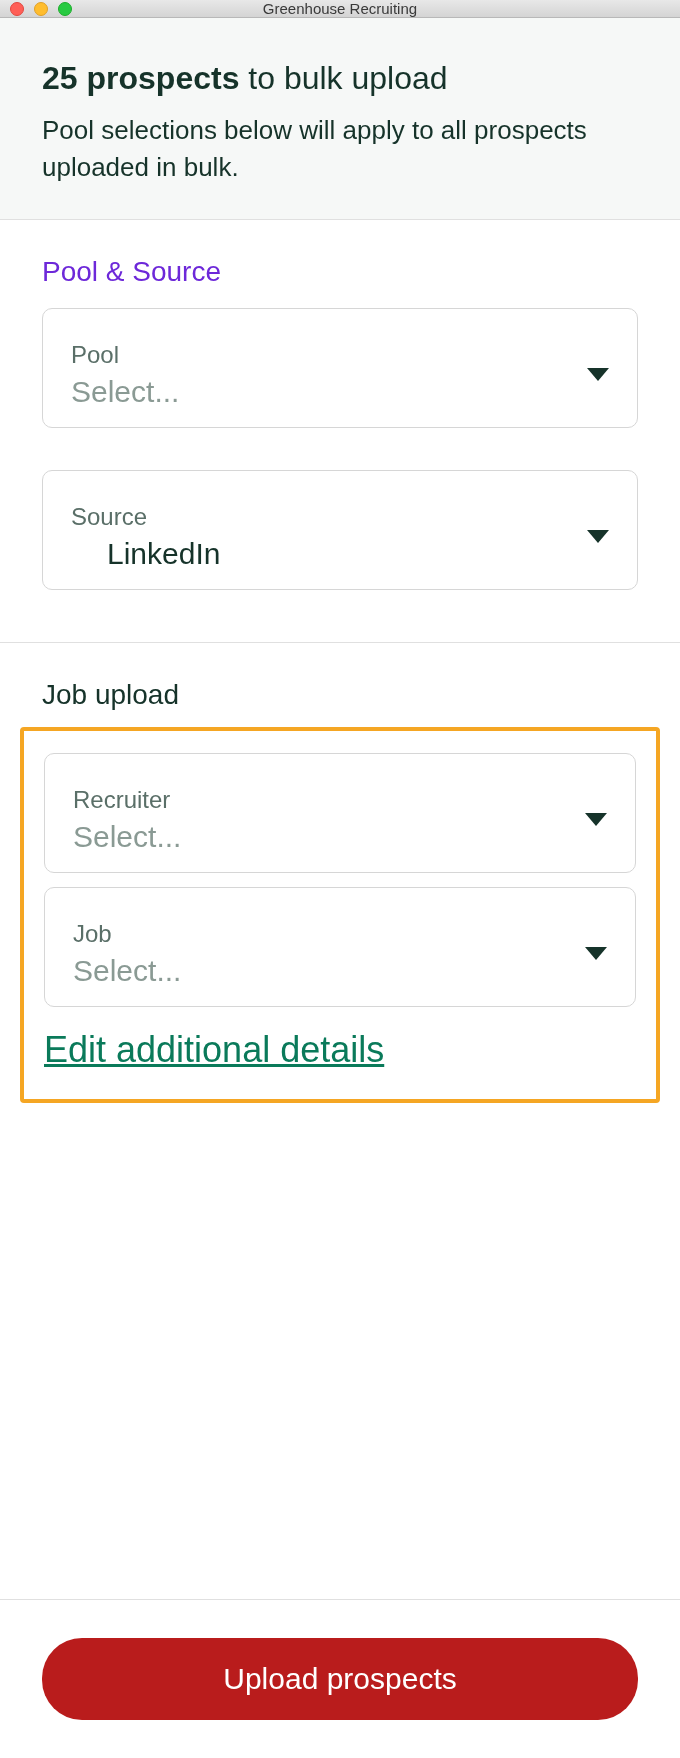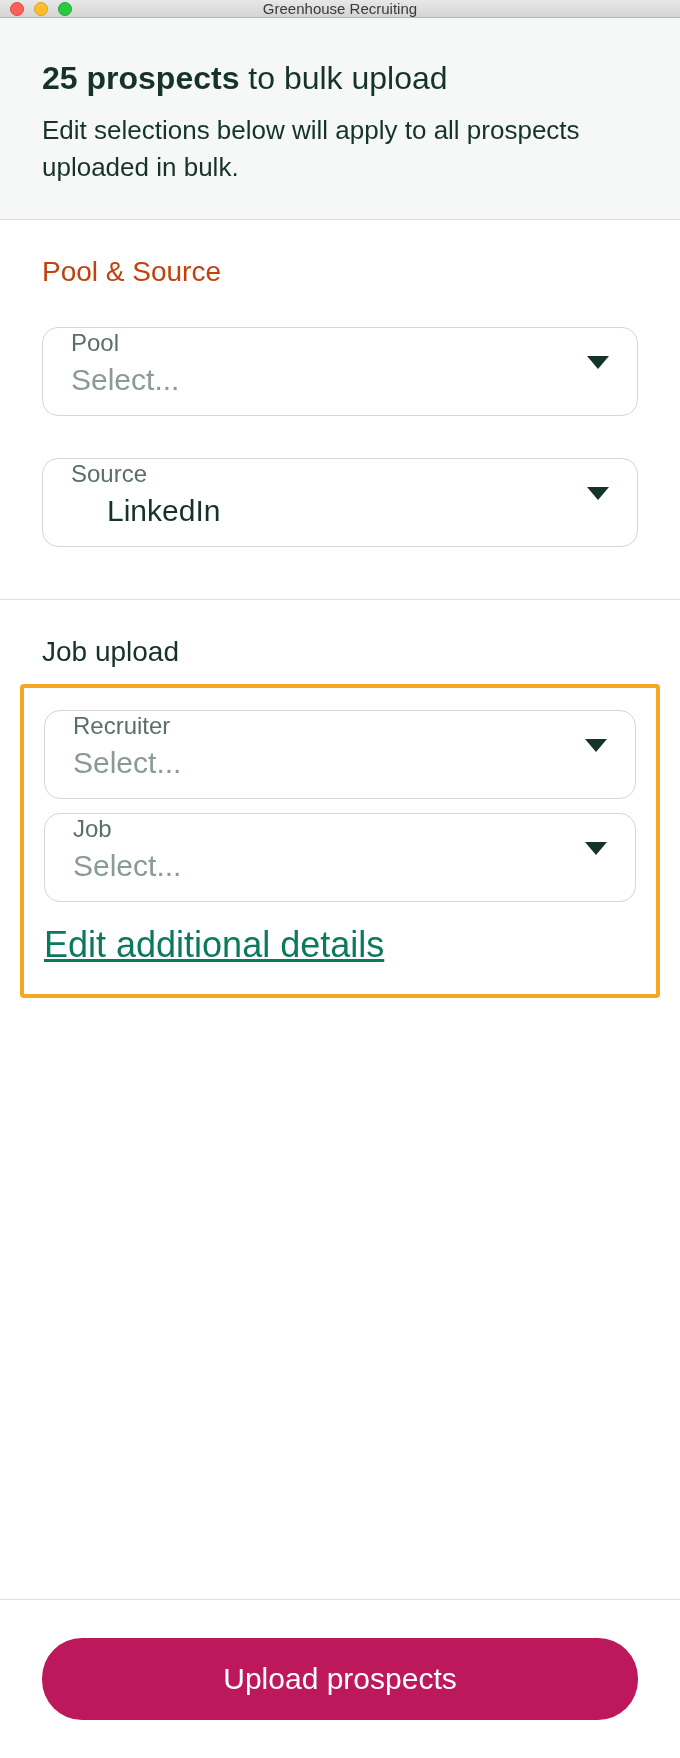--- a/index.html
+++ b/index.html
@@ -104,28 +104,28 @@
     .subhead {
       font-size: 26px;
       color: #16332a;
       line-height: 1.45;
     }
     .section {
       padding: 36px 42px 10px 42px;
     }
     .section-title {
       font-size: 28px;
-      color: #c2410c;
+      color: #6d28d9;
       font-weight: 500;
-      margin-bottom: 39px;
+      margin-bottom: 20px;
     }
     .select-box {
       border: 1.5px solid #d6d6d6;
-      border-radius: 16px;
-      padding: 1px 28px 18px 28px;
+      border-radius: 10px;
+      padding: 32px 28px 18px 28px;
       display: flex;
       justify-content: space-between;
       align-items: center;
       cursor: pointer;
       margin-bottom: 42px;
     }
     .select-content {
       display: flex;
       flex-direction: column;
       gap: 6px;
@@ -183,21 +183,21 @@
       position: absolute;
       bottom: 0;
       left: 0;
       right: 0;
       border-top: 1px solid #e0e0e0;
       padding: 38px 42px;
       background: #ffffff;
     }
     .upload-btn {
       width: 100%;
-      background: #be185d;
+      background: #b91c1c;
       color: #ffffff;
       font-size: 30px;
       border: none;
       border-radius: 40px;
       padding: 24px 0;
       cursor: pointer;
       text-align: center;
     }
   </style>
 </head>
@@ -209,21 +209,21 @@
     <div class="traffic-light tl-yellow"></div>
     <div class="traffic-light tl-green"></div>
   </div>
   <div class="title-text">Greenhouse Recruiting</div>
 </div>
 
 <div class="top-section">
   <div class="headline">
     <span class="bold">25 prospects</span><span> to bulk upload</span>
   </div>
-  <div class="subhead">Edit selections below will apply to all prospects uploaded in bulk.</div>
+  <div class="subhead">Pool selections below will apply to all prospects uploaded in bulk.</div>
 </div>
 
 <div class="section">
   <div class="section-title">Pool &amp; Source</div>
 
   <div class="select-box">
     <div class="select-content">
       <div class="select-label">Pool</div>
       <div class="select-placeholder">Select...</div>
     </div>

